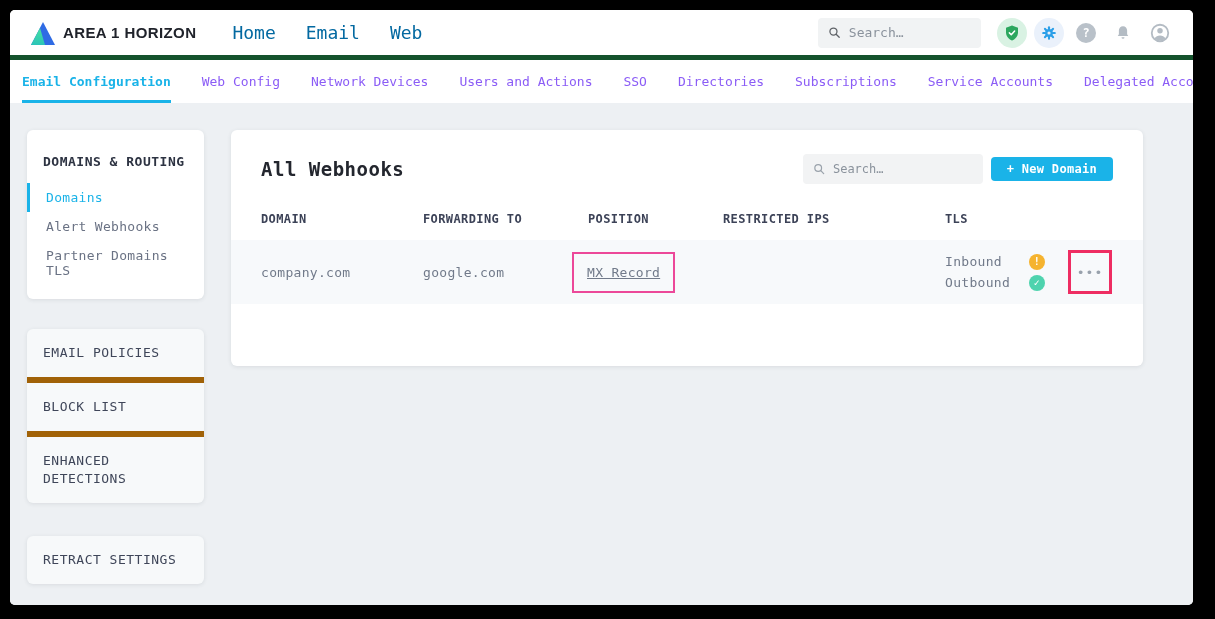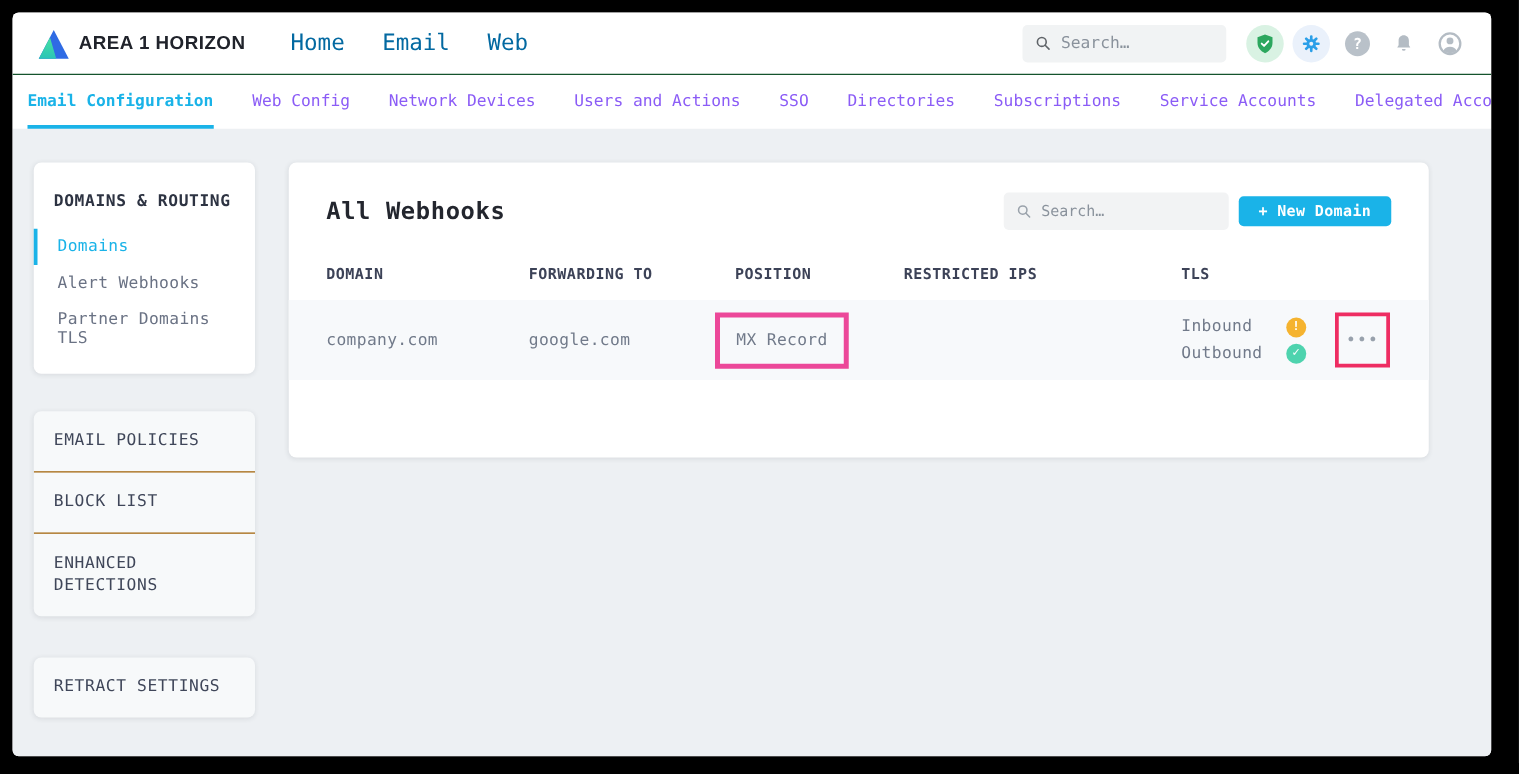--- a/index.html
+++ b/index.html
@@ -5,21 +5,21 @@
   * { margin:0; padding:0; box-sizing:border-box; }
   html,body { width:1215px; height:619px; background:#000; font-family:"DejaVu Sans Mono","Liberation Mono",monospace; }
   #app {
     position:absolute; left:10px; top:10px; right:22px; bottom:14px;
     background:#fff; border-radius:5px; overflow:hidden;
     display:flex; flex-direction:column;
   }
 
   
   .topbar {
-    height:50px; background:#fff; border-bottom:1px solid #14532d;
+    height:50px; background:#fff; border-bottom:5px solid #14532d;
     display:flex; align-items:center; padding:0 18px 0 20px; flex:0 0 auto;
   }
   .brand { display:flex; align-items:center; gap:7px; }
   .brand-name {
     font-family:"Liberation Sans",sans-serif; font-weight:700; font-size:15px;
     color:#20232b; letter-spacing:0.4px;
   }
   .top-nav { display:flex; gap:30px; margin-left:36px; }
   .top-nav a { font-size:18px; color:#0369a1; text-decoration:none; cursor:pointer; }
 
@@ -75,21 +75,21 @@
   }
   .routing-item {
     font-size:13px; color:#6a7284; padding:7px 16px; cursor:pointer;
     border-left:3px solid transparent; letter-spacing:0.3px;
   }
   .routing-item.active { color:#1ab3e8; border-left-color:#1ab3e8; }
 
   .sections-card { margin-top:30px; background:#f7f9fa; overflow:hidden; }
   .section-item {
     font-size:13px; color:#3f4659; letter-spacing:0.5px; line-height:18px;
-    padding:15px 16px; border-bottom:1px solid #a16207; cursor:pointer;
+    padding:15px 16px; border-bottom:6px solid #a16207; cursor:pointer;
   }
   .section-item:last-child { border-bottom:none; }
 
   .retract-card { margin-top:33px; background:#f7f9fa; }
 
   
   .main-card {
     background:#fff; border-radius:6px; box-shadow:0 1px 4px rgba(40,50,60,.10);
     margin-left:27px; width:912px; height:236px; flex:0 0 auto;
   }
@@ -115,22 +115,23 @@
     padding:0 0 0 30px; margin-top:28px;
   }
   .th { font-size:12px; font-weight:bold; color:#3c4257; letter-spacing:0.4px; padding-bottom:14px; }
   .tbl-row {
     display:grid; grid-template-columns:162px 165px 135px 222px 1fr;
     padding:0 0 0 30px; background:#f7f9fb; height:64px; align-items:center;
   }
   .td { font-size:13px; color:#717a8a; letter-spacing:0.3px; }
 
   .mx-box {
-    display:inline-block; border:4px solid #ec4899; padding:11px 13px; margin-left:-16px;
+    display:inline-block; border:2px solid #ec4899; padding:11px 13px; margin-left:-16px;
     background:transparent;
+    text-decoration:underline;
   }
 
   .tls-cell { display:flex; align-items:center; }
   .tls-lines { display:flex; flex-direction:column; gap:2px; }
   .tls-line { display:flex; align-items:center; height:19px; }
   .tls-label { font-size:13px; color:#717a8a; width:84px; }
   .status-dot {
     width:16px; height:16px; border-radius:50%; color:#fff; font-size:10px; font-weight:bold;
     display:flex; align-items:center; justify-content:center;
   }

